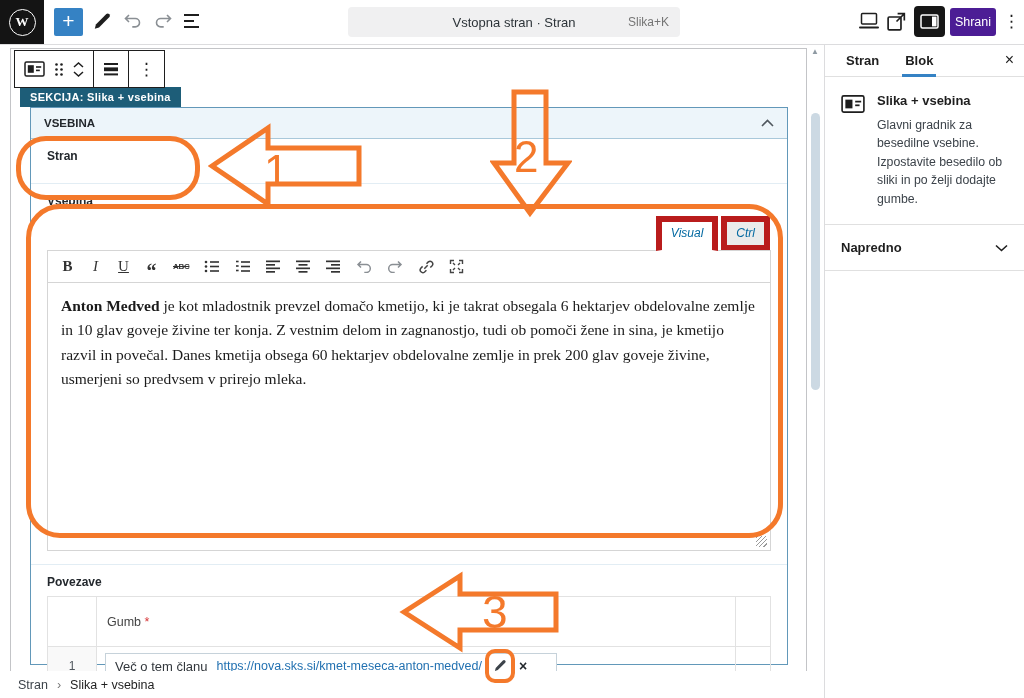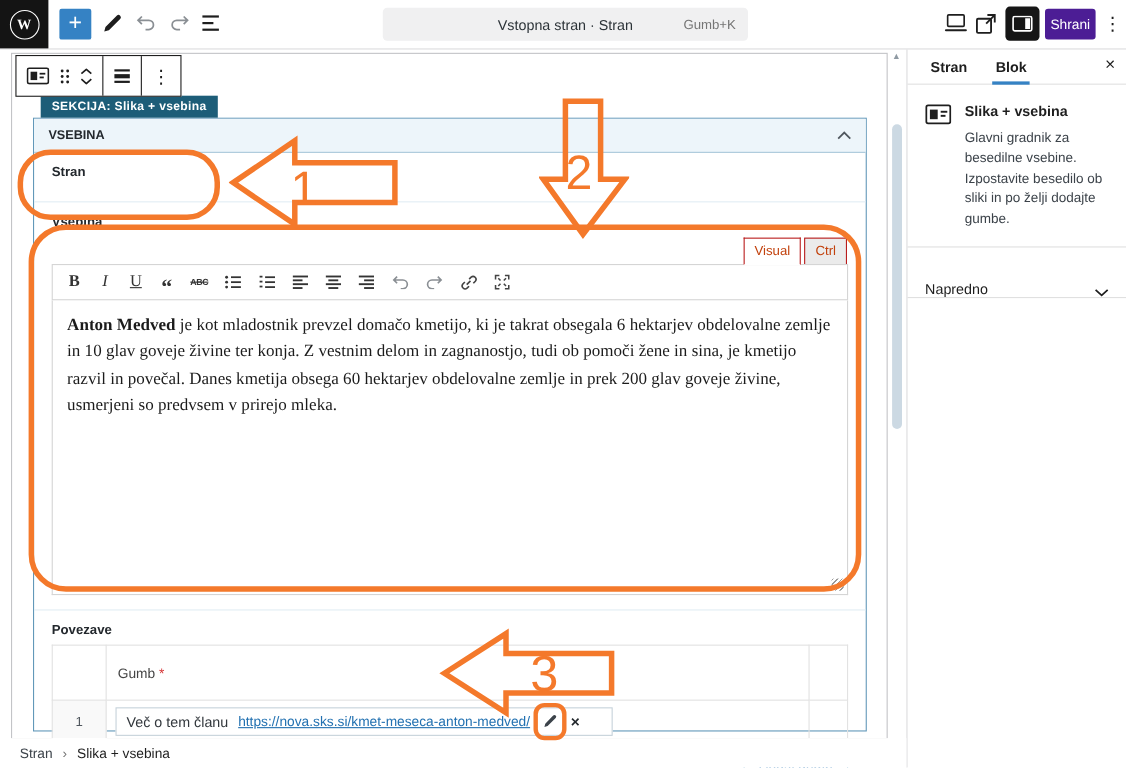--- a/index.html
+++ b/index.html
@@ -35,39 +35,39 @@
          border:1px solid #c3c4c7;}
 
   
   .blk-toolbar{position:absolute;left:14px;top:50px;height:36px;background:#fff;
                border:1.5px solid #1e1e1e;display:flex;align-items:stretch;z-index:20;}
   .bt-group{display:flex;align-items:center;gap:9px;padding:0 9px;}
   .bt-group + .bt-group{border-left:1.5px solid #1e1e1e;}
   .movers{display:flex;flex-direction:column;gap:3px;align-items:center;}
 
   
-  .section-tag{position:absolute;left:37px;top:87px;background:#1d5d78;color:#fff;
+  .section-tag{position:absolute;left:20px;top:87px;background:#1d5d78;color:#fff;
                font-size:11px;font-weight:700;padding:4px 10px;letter-spacing:.3px;z-index:5;}
   .panel{position:absolute;left:30px;top:107px;width:758px;height:558px;background:#fff;
          border:1px solid #6298b9;box-sizing:border-box;}
   .panel-head{height:30px;background:#edf5fa;border-bottom:1px solid #a9c8da;display:flex;
               align-items:center;justify-content:space-between;padding:0 13px;
               font-size:11.5px;font-weight:700;color:#23282d;}
   .field{padding:10px 16px 13px;border-bottom:1px solid #e2edf4;}
   .field:last-child{border-bottom:none;}
   .field-label{font-size:12px;font-weight:700;color:#23282d;margin-bottom:7px;}
   .text-input{height:26px;border:1px solid #8db4cc;background:#fff;display:flex;
               align-items:center;padding:0 9px;font-size:13.5px;color:#1e1e1e;}
   .caret{display:inline-block;width:1px;height:16px;background:#1e1e1e;margin-left:1px;}
 
   
   .rte-tabs{display:flex;justify-content:flex-end;gap:3px;position:relative;top:1px;
             padding-right:1px;}
-  .rte-tab{font-size:12px;color:#c2410c;padding:4px 9px 5px;border:1px solid #b91c1c;
-           background:#ebebeb;}
+  .rte-tab{font-size:12px;color:#0369a1;padding:4px 9px 5px;border:6px solid #b91c1c;
+           background:#ebebeb;font-style:italic;}
   .rte-tab.active{background:#fff;border-bottom:1px solid #fff;position:relative;z-index:2;}
   .rte-toolbar{border:1px solid #d5d5d5;background:#fff;height:31px;display:flex;
                align-items:center;gap:15px;padding:0 13px;position:relative;z-index:1;}
   .rb{color:#333;display:flex;align-items:center;justify-content:center;min-width:13px;}
   .rb-b{font:700 15px "Liberation Serif",serif;}
   .rb-i{font:italic 400 15px "Liberation Serif",serif;}
   .rb-u{font:400 15px "Liberation Serif",serif;text-decoration:underline;}
   .rb-q{font:700 20px "Liberation Serif",serif;line-height:10px;position:relative;top:4px;}
   .rb-abc{font-size:8px;font-weight:700;text-decoration:line-through;letter-spacing:-.3px;}
   .rte-content{border:1px solid #d5d5d5;border-top:none;height:245px;padding:11px 13px;
@@ -108,23 +108,23 @@
   .sb-tabs{height:32px;border-bottom:1px solid #e0e0e0;display:flex;align-items:stretch;
            padding:0 10px 0 8px;}
   .sb-tab{padding:0 13px;font-size:13px;font-weight:600;color:#1e1e1e;display:flex;
           align-items:center;position:relative;}
   .sb-tab.active::after{content:"";position:absolute;left:10px;right:10px;bottom:-1px;
                         height:3px;background:#3582c4;}
   .sb-close{margin-left:auto;align-self:center;font-size:16px;color:#1e1e1e;line-height:1;}
   .sb-card{padding:14px 16px 16px;border-bottom:1px solid #e0e0e0;display:flex;gap:12px;}
   .sb-card-title{font-size:13px;font-weight:700;color:#1e1e1e;margin:2px 0 8px;}
   .sb-card-desc{font-size:12.3px;color:#3c434a;line-height:1.5;}
-  .sb-advanced{height:45px;padding:0 16px;display:flex;align-items:flex-end;
+  .sb-advanced{height:45px;padding:0 16px;display:flex;align-items:center;
                justify-content:space-between;border-bottom:1px solid #e0e0e0;
-               font-size:13px;font-weight:400;color:#1e1e1e;}
+               font-size:13px;font-weight:700;color:#1e1e1e;}
 
   
   .crumbs{position:absolute;left:0;top:671px;width:806px;height:27px;background:#fff;
           display:flex;align-items:center;gap:9px;padding-left:18px;font-size:12.5px;}
   .crumb-root{color:#3c434a;}
   .crumb-sep{color:#757575;}
   .crumb-cur{color:#1e1e1e;}
 
   
   .anno{position:absolute;pointer-events:none;z-index:40;}
@@ -161,21 +161,21 @@
     <div class="tb-icon" style="left:183px;top:13px;">
       <svg width="19" height="17" viewBox="0 0 19 17">
         <rect x="1" y="1" width="15" height="2" fill="#1e1e1e"></rect>
         <rect x="1" y="7" width="10" height="2" fill="#1e1e1e"></rect>
         <rect x="1" y="13" width="15" height="2" fill="#1e1e1e"></rect>
       </svg>
     </div>
 
     <div class="cmd-pill">
       <span>Vstopna stran · Stran</span>
-      <span class="cmd-shortcut">Gumb+K</span>
+      <span class="cmd-shortcut">Slika+K</span>
     </div>
 
     <div class="tb-icon" style="left:858px;">
       <svg width="22" height="19" viewBox="0 0 22 19">
         <rect x="3.5" y="1.5" width="15" height="10.5" rx="1" fill="none" stroke="#1e1e1e" stroke-width="1.5"></rect>
         <rect x="1" y="14.5" width="20" height="2" rx="1" fill="#1e1e1e"></rect>
       </svg>
     </div>
     <div class="tb-icon" style="left:887px;">
       <svg width="19" height="19" viewBox="0 0 17 17">

